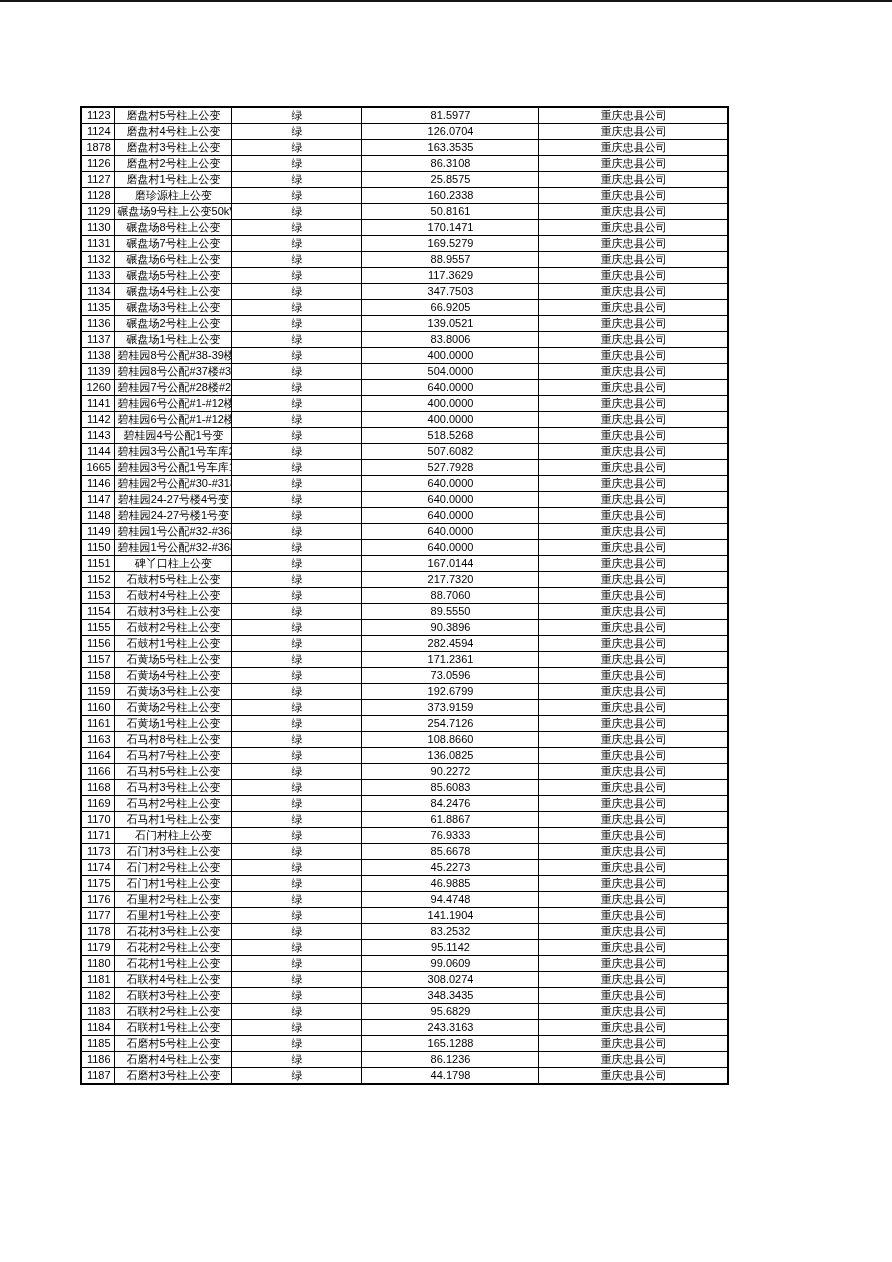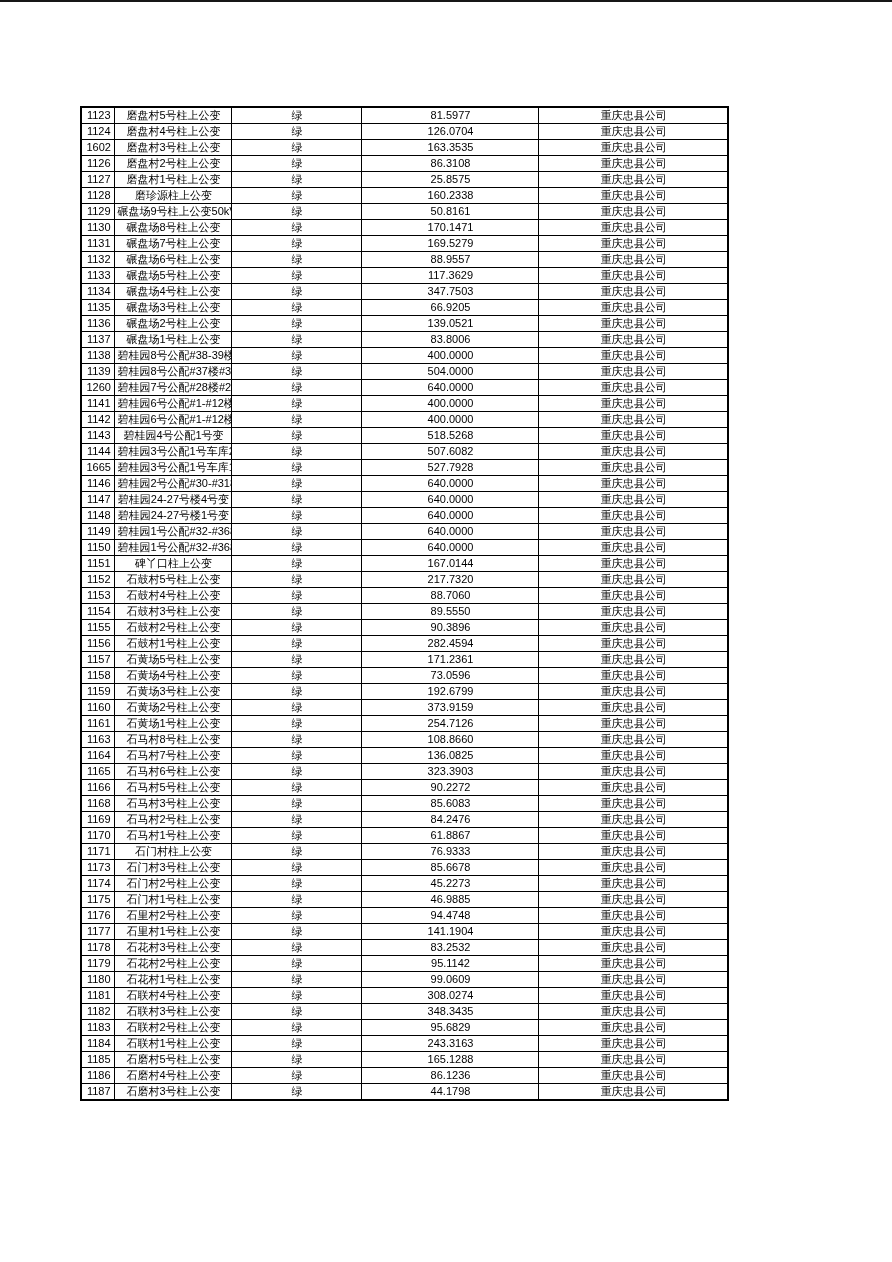--- a/index.html
+++ b/index.html
@@ -81,21 +81,21 @@
 
   <tr>
     <td class="c-id">1124</td>
     <td class="c-name">磨盘村4号柱上公变</td>
     <td class="c-status">绿</td>
     <td class="c-value">126.0704</td>
     <td class="c-company">重庆忠县公司</td>
   </tr>
 
   <tr>
-    <td class="c-id">1602</td>
+    <td class="c-id">1878</td>
     <td class="c-name">磨盘村3号柱上公变</td>
     <td class="c-status">绿</td>
     <td class="c-value">163.3535</td>
     <td class="c-company">重庆忠县公司</td>
   </tr>
 
   <tr>
     <td class="c-id">1126</td>
     <td class="c-name">磨盘村2号柱上公变</td>
     <td class="c-status">绿</td>
@@ -393,27 +393,20 @@
   </tr>
 
   <tr>
     <td class="c-id">1164</td>
     <td class="c-name">石马村7号柱上公变</td>
     <td class="c-status">绿</td>
     <td class="c-value">136.0825</td>
     <td class="c-company">重庆忠县公司</td>
   </tr>
 
-  <tr>
-    <td class="c-id">1165</td>
-    <td class="c-name">石马村6号柱上公变</td>
-    <td class="c-status">绿</td>
-    <td class="c-value">323.3903</td>
-    <td class="c-company">重庆忠县公司</td>
-  </tr>
 
   <tr>
     <td class="c-id">1166</td>
     <td class="c-name">石马村5号柱上公变</td>
     <td class="c-status">绿</td>
     <td class="c-value">90.2272</td>
     <td class="c-company">重庆忠县公司</td>
   </tr>
 
 

